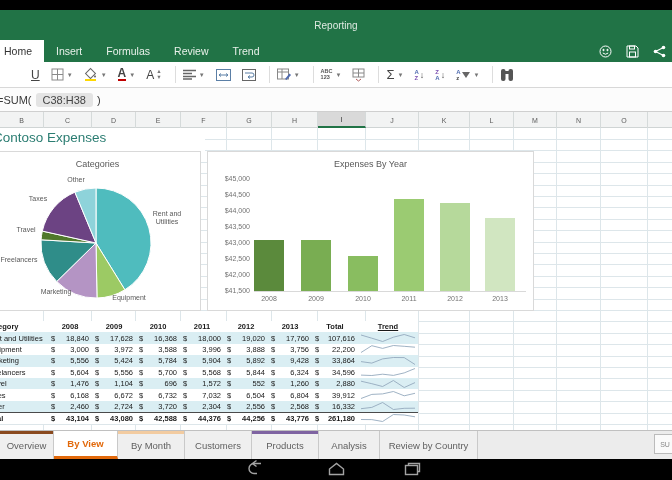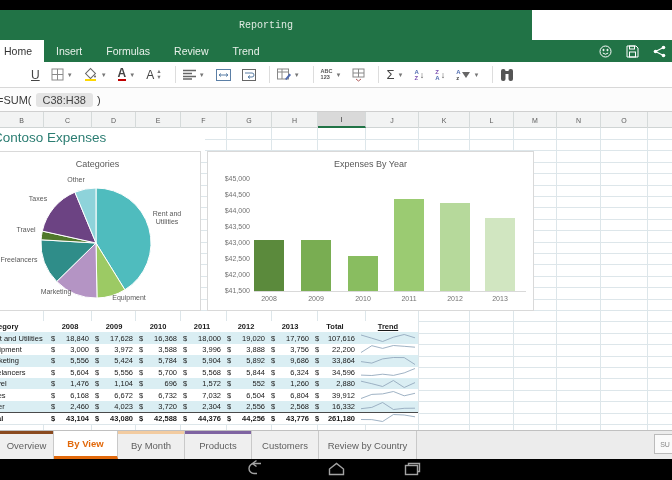--- a/index.html
+++ b/index.html
@@ -1,22 +1,22 @@
 <!DOCTYPE html>
 <html><head>
 <meta charset="utf-8">
 <style>
   * { margin:0; padding:0; box-sizing:border-box; }
   html,body { background:#222; }
   .screen { position:relative; width:672px; height:480px; overflow:hidden; background:#fff;
             font-family:"Liberation Sans", sans-serif; }
   
   .status-bar { position:absolute; left:0; top:0; width:672px; height:10px; background:#000; }
-  .title-bar  { position:absolute; left:0; top:10px; width:532px; height:30px; background:#217346;
-                display:flex; align-items:center; justify-content:center;font-family:Liberation Mono, monospace; }
+  .title-bar  { position:absolute; left:0; top:10px; width:672px; height:30px; background:#217346;
+                display:flex; align-items:center; justify-content:center; }
   .title-bar span { color:#dfeae2; font-size:10px; }
   .ribbon-row { position:absolute; left:0; top:40px; width:672px; height:22px; background:#217346; }
   .ribbon-tabs { position:absolute; left:-8px; top:0; height:22px; display:flex; }
   .ribbon-tab { height:22px; padding:0 12px; display:flex; align-items:center; color:#e9f1ea;
                 font-size:10.5px; cursor:default; }
   .ribbon-tab.active { background:#fff; color:#333; }
   .ribbon-right { position:absolute; right:6px; top:0; height:22px; display:flex; align-items:center; gap:14px; }
   .ribbon-right svg { display:block; }
   
   .toolbar { position:absolute; left:0; top:62px; width:672px; height:26px; background:#fff;
@@ -475,21 +475,21 @@
           <div class="t-cell c-yr">
             <span>$</span>
             <span>5,904</span>
           </div>
           <div class="t-cell c-yr">
             <span>$</span>
             <span>5,892</span>
           </div>
           <div class="t-cell c-yr">
             <span>$</span>
-            <span>9,686</span>
+            <span>9,428</span>
           </div>
           <div class="t-cell c-tot">
             <span>$</span>
             <span>33,864</span>
           </div>
           <div class="t-cell c-tr">
             <svg width="54" height="10">
               <polyline points="0.0,5.6 10.8,7.1 21.6,2.9 32.4,1.5 43.2,1.6 54.0,8.5" fill="none" stroke="#94a9bd" stroke-width="0.9"></polyline>
             </svg>
           </div>
@@ -603,21 +603,21 @@
           </div>
         </div>
         <div class="t-row band">
           <div class="t-cell c-cat"><span>Other</span></div>
           <div class="t-cell c-yr">
             <span>$</span>
             <span>2,460</span>
           </div>
           <div class="t-cell c-yr">
             <span>$</span>
-            <span>4,023</span>
+            <span>2,724</span>
           </div>
           <div class="t-cell c-yr">
             <span>$</span>
             <span>3,720</span>
           </div>
           <div class="t-cell c-yr">
             <span>$</span>
             <span>2,304</span>
           </div>
           <div class="t-cell c-yr">
@@ -683,25 +683,28 @@
         <span>Overview</span>
       </div>
       <div class="s-tab active" style="width: 64px;">
         <span>By View</span>
       </div>
       <div class="s-tab" style="width: 67px;">
         <div class="strip" style="background: rgb(242, 203, 160);"></div>
         <span>By Month</span>
       </div>
       <div class="s-tab" style="width: 67px;">
+        <span>Customers</span>
+      </div>
+      <div class="s-tab" style="width: 67px;">
         <div class="strip" style="background: rgb(126, 99, 161);"></div>
         <span>Products</span>
       </div>
-      <div class="s-tab" style="width: 67px;">
-        <span>Customers</span>
+      <div class="s-tab" style="width: 61px;">
+        <span>Analysis</span>
       </div>
       <div class="s-tab" style="width: 98px;">
         <span>Review by Country</span>
       </div>
     </div>
   <div class="tab-overflow">SU</div>
 
   <div class="nav-bar">
     <span class="nav-ic" style="left:247px;">
       <svg width="18" height="14" viewBox="0 0 18 14" fill="none" stroke="#a3a3a3" stroke-width="1.4">

